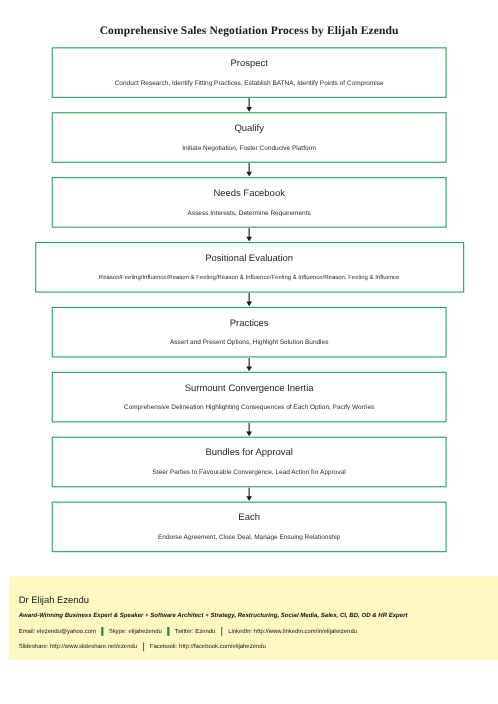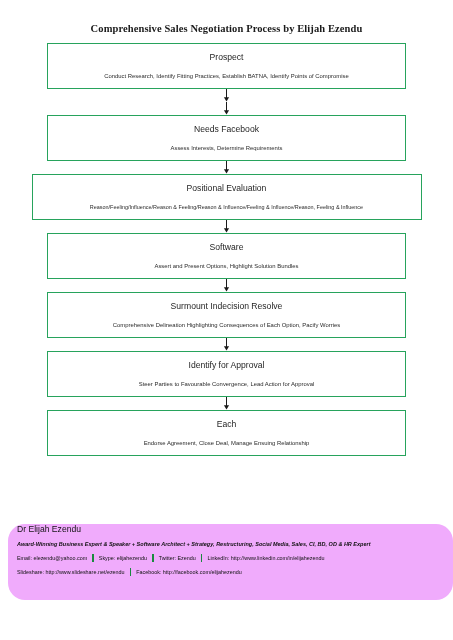--- a/index.html
+++ b/index.html
@@ -77,24 +77,23 @@
   }
   .connector svg {
     display: block;
   }
   .footer {
     position: absolute;
     left: 8px;
     top: 524px;
     width: 445px;
     height: 76px;
-    background: #f0abfc;
+    background: #fef9c3;
     box-sizing: border-box;
-    padding: 0 9px 0 9px;
-    border-radius: 17px;
+    padding: 16px 9px 0 9px;
   }
   .footer-name {
     font-size: 8.6px;
     color: #141414;
     font-weight: normal;
     margin-bottom: 7px;
   }
   .footer-tag {
     font-size: 5.5px;
     font-style: italic;
@@ -137,20 +136,26 @@
       </div>
     </div>
 
     <div class="connector">
       <svg width="9" height="13" viewBox="0 0 9 13">
           <line x1="4.5" y1="0" x2="4.5" y2="9" stroke="#1a1a1a" stroke-width="1"></line>
           <polygon points="4.5,12.5 1.9,8.2 7.1,8.2" fill="#1a1a1a"></polygon>
         </svg>
     </div>
 
+    <div class="node-wrap">
+      <div class="node">
+        <div class="node-title">Qualify</div>
+        <div class="node-desc">Initiate Negotiation, Foster Conducive Platform</div>
+      </div>
+    </div>
 
     <div class="connector">
       <svg width="9" height="13" viewBox="0 0 9 13">
           <line x1="4.5" y1="0" x2="4.5" y2="9" stroke="#1a1a1a" stroke-width="1"></line>
           <polygon points="4.5,12.5 1.9,8.2 7.1,8.2" fill="#1a1a1a"></polygon>
         </svg>
     </div>
 
     <div class="node-wrap">
       <div class="node">
@@ -175,49 +180,49 @@
 
     <div class="connector">
       <svg width="9" height="13" viewBox="0 0 9 13">
           <line x1="4.5" y1="0" x2="4.5" y2="9" stroke="#1a1a1a" stroke-width="1"></line>
           <polygon points="4.5,12.5 1.9,8.2 7.1,8.2" fill="#1a1a1a"></polygon>
         </svg>
     </div>
 
     <div class="node-wrap">
       <div class="node">
-        <div class="node-title">Software</div>
+        <div class="node-title">Practices</div>
         <div class="node-desc">Assert and Present Options, Highlight Solution Bundles</div>
       </div>
     </div>
 
     <div class="connector">
       <svg width="9" height="13" viewBox="0 0 9 13">
           <line x1="4.5" y1="0" x2="4.5" y2="9" stroke="#1a1a1a" stroke-width="1"></line>
           <polygon points="4.5,12.5 1.9,8.2 7.1,8.2" fill="#1a1a1a"></polygon>
         </svg>
     </div>
 
     <div class="node-wrap">
       <div class="node">
-        <div class="node-title">Surmount Indecision Resolve</div>
+        <div class="node-title">Surmount Convergence Inertia</div>
         <div class="node-desc">Comprehensive Delineation Highlighting Consequences of Each Option, Pacify Worries</div>
       </div>
     </div>
 
     <div class="connector">
       <svg width="9" height="13" viewBox="0 0 9 13">
           <line x1="4.5" y1="0" x2="4.5" y2="9" stroke="#1a1a1a" stroke-width="1"></line>
           <polygon points="4.5,12.5 1.9,8.2 7.1,8.2" fill="#1a1a1a"></polygon>
         </svg>
     </div>
 
     <div class="node-wrap">
       <div class="node">
-        <div class="node-title">Identify for Approval</div>
+        <div class="node-title">Bundles for Approval</div>
         <div class="node-desc">Steer Parties to Favourable Convergence, Lead Action for Approval</div>
       </div>
     </div>
 
     <div class="connector">
       <svg width="9" height="13" viewBox="0 0 9 13">
           <line x1="4.5" y1="0" x2="4.5" y2="9" stroke="#1a1a1a" stroke-width="1"></line>
           <polygon points="4.5,12.5 1.9,8.2 7.1,8.2" fill="#1a1a1a"></polygon>
         </svg>
     </div>

